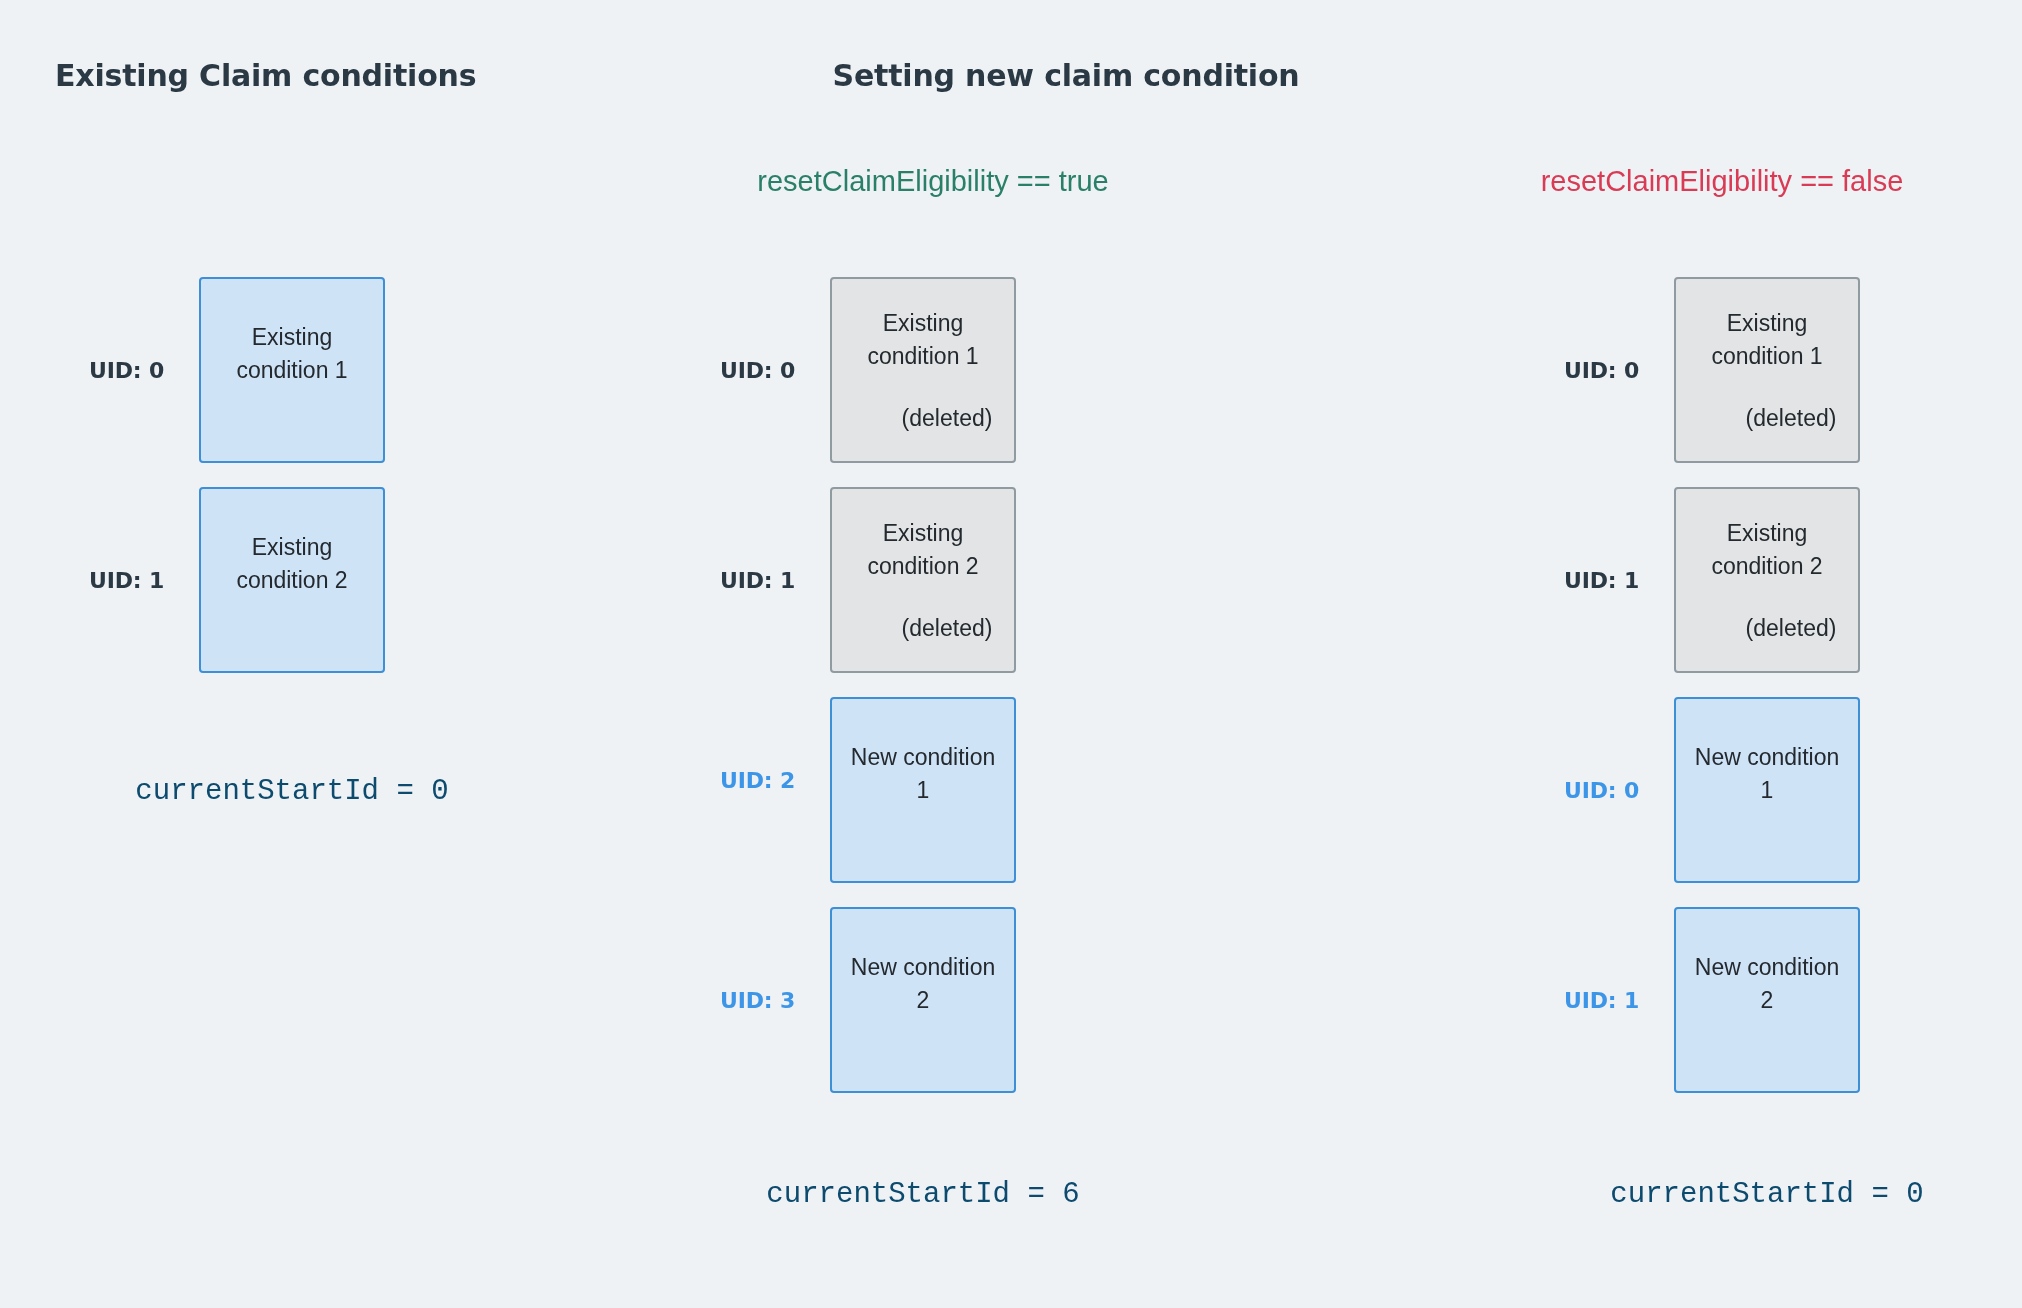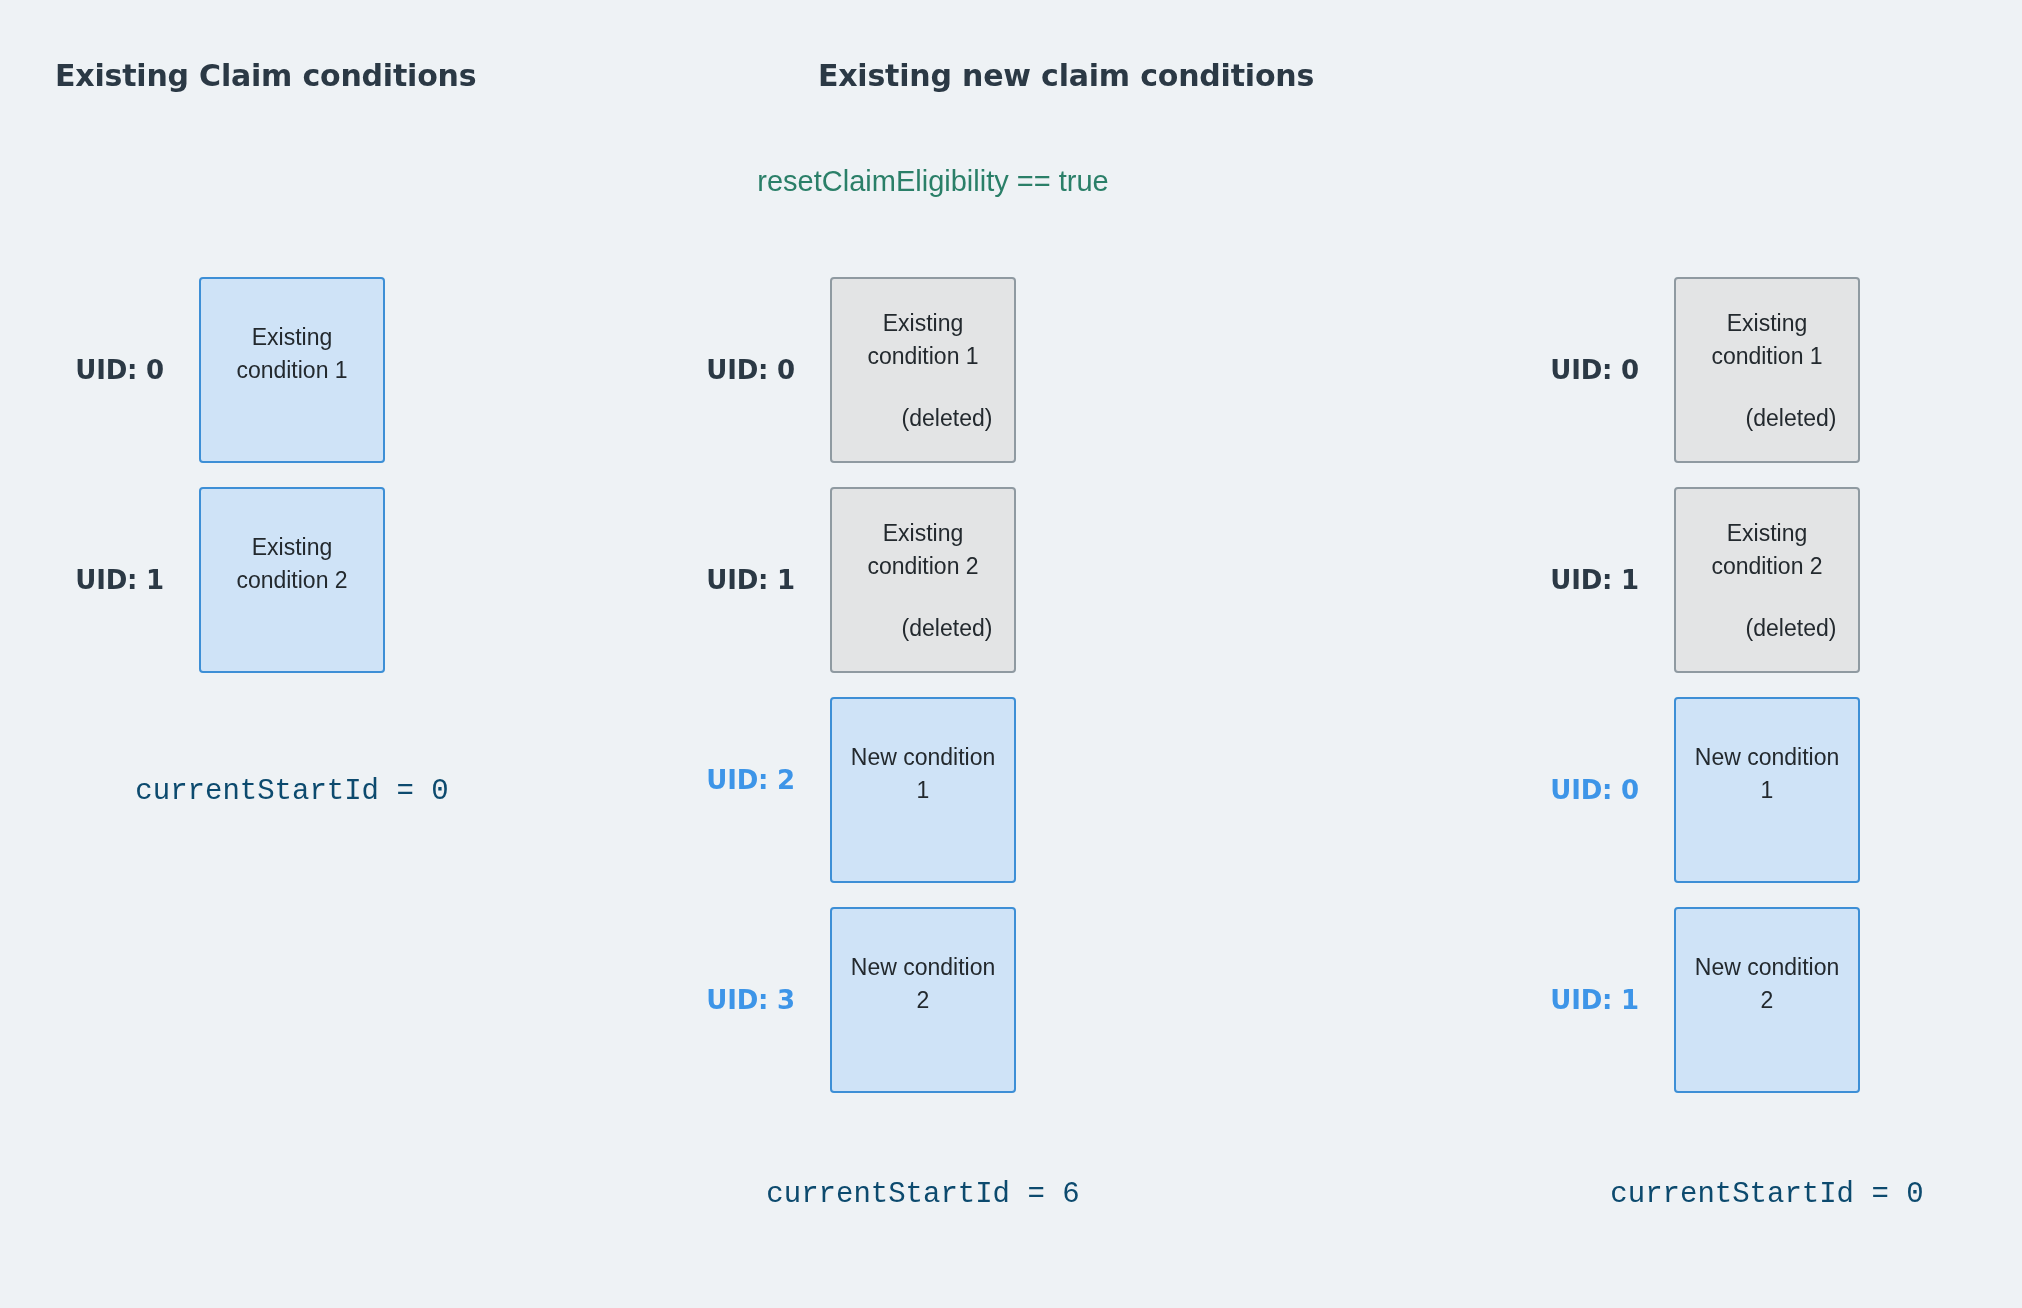--- a/index.html
+++ b/index.html
@@ -97,21 +97,21 @@
     font-size: 23px;
     color: #23292e;
     padding-left: 48px;
   }
 
   
   .uid {
     position: absolute;
     font-family: "DejaVu Sans", sans-serif;
     font-weight: bold;
-    font-size: 26px;
+    font-size: 22px;
     white-space: nowrap;
     transform: translate(-100%, -50%);
     color: #2b3945;
     letter-spacing: -0.2px;
   }
   .uid.accent { color: #3d95e8; }
 
   
   .footer-value {
     position: absolute;
@@ -125,24 +125,25 @@
   #footer-2 { left: 923px; top: 1178px; }
   #footer-3 { left: 1767px; top: 1178px; }
 </style>
 </head>
 <body>
 
 <div id="canvas">
 
   <div class="section-title" id="title-existing">Existing Claim conditions</div>
 
-  <div class="section-title" id="title-setting">Existing new claim conditions</div>
+  <div class="section-title" id="title-setting">Setting new claim condition</div>
 
   <div class="cond-label true" id="cond-true">resetClaimEligibility == true</div>
 
+  <div class="cond-label false" id="cond-false">resetClaimEligibility == false</div>
 
   <div class="column" id="col-1">
       <div class="uid" style="top: 370px; left: -128px;">UID: 0</div>
       <div class="box blue two-line" style="top: 277px; left: 0px;">
         <div class="box-body">
           <div class="box-text">Existing
 condition 1</div>
         </div>
       </div>
       <div class="uid" style="top: 580px; left: -128px;">UID: 1</div>

